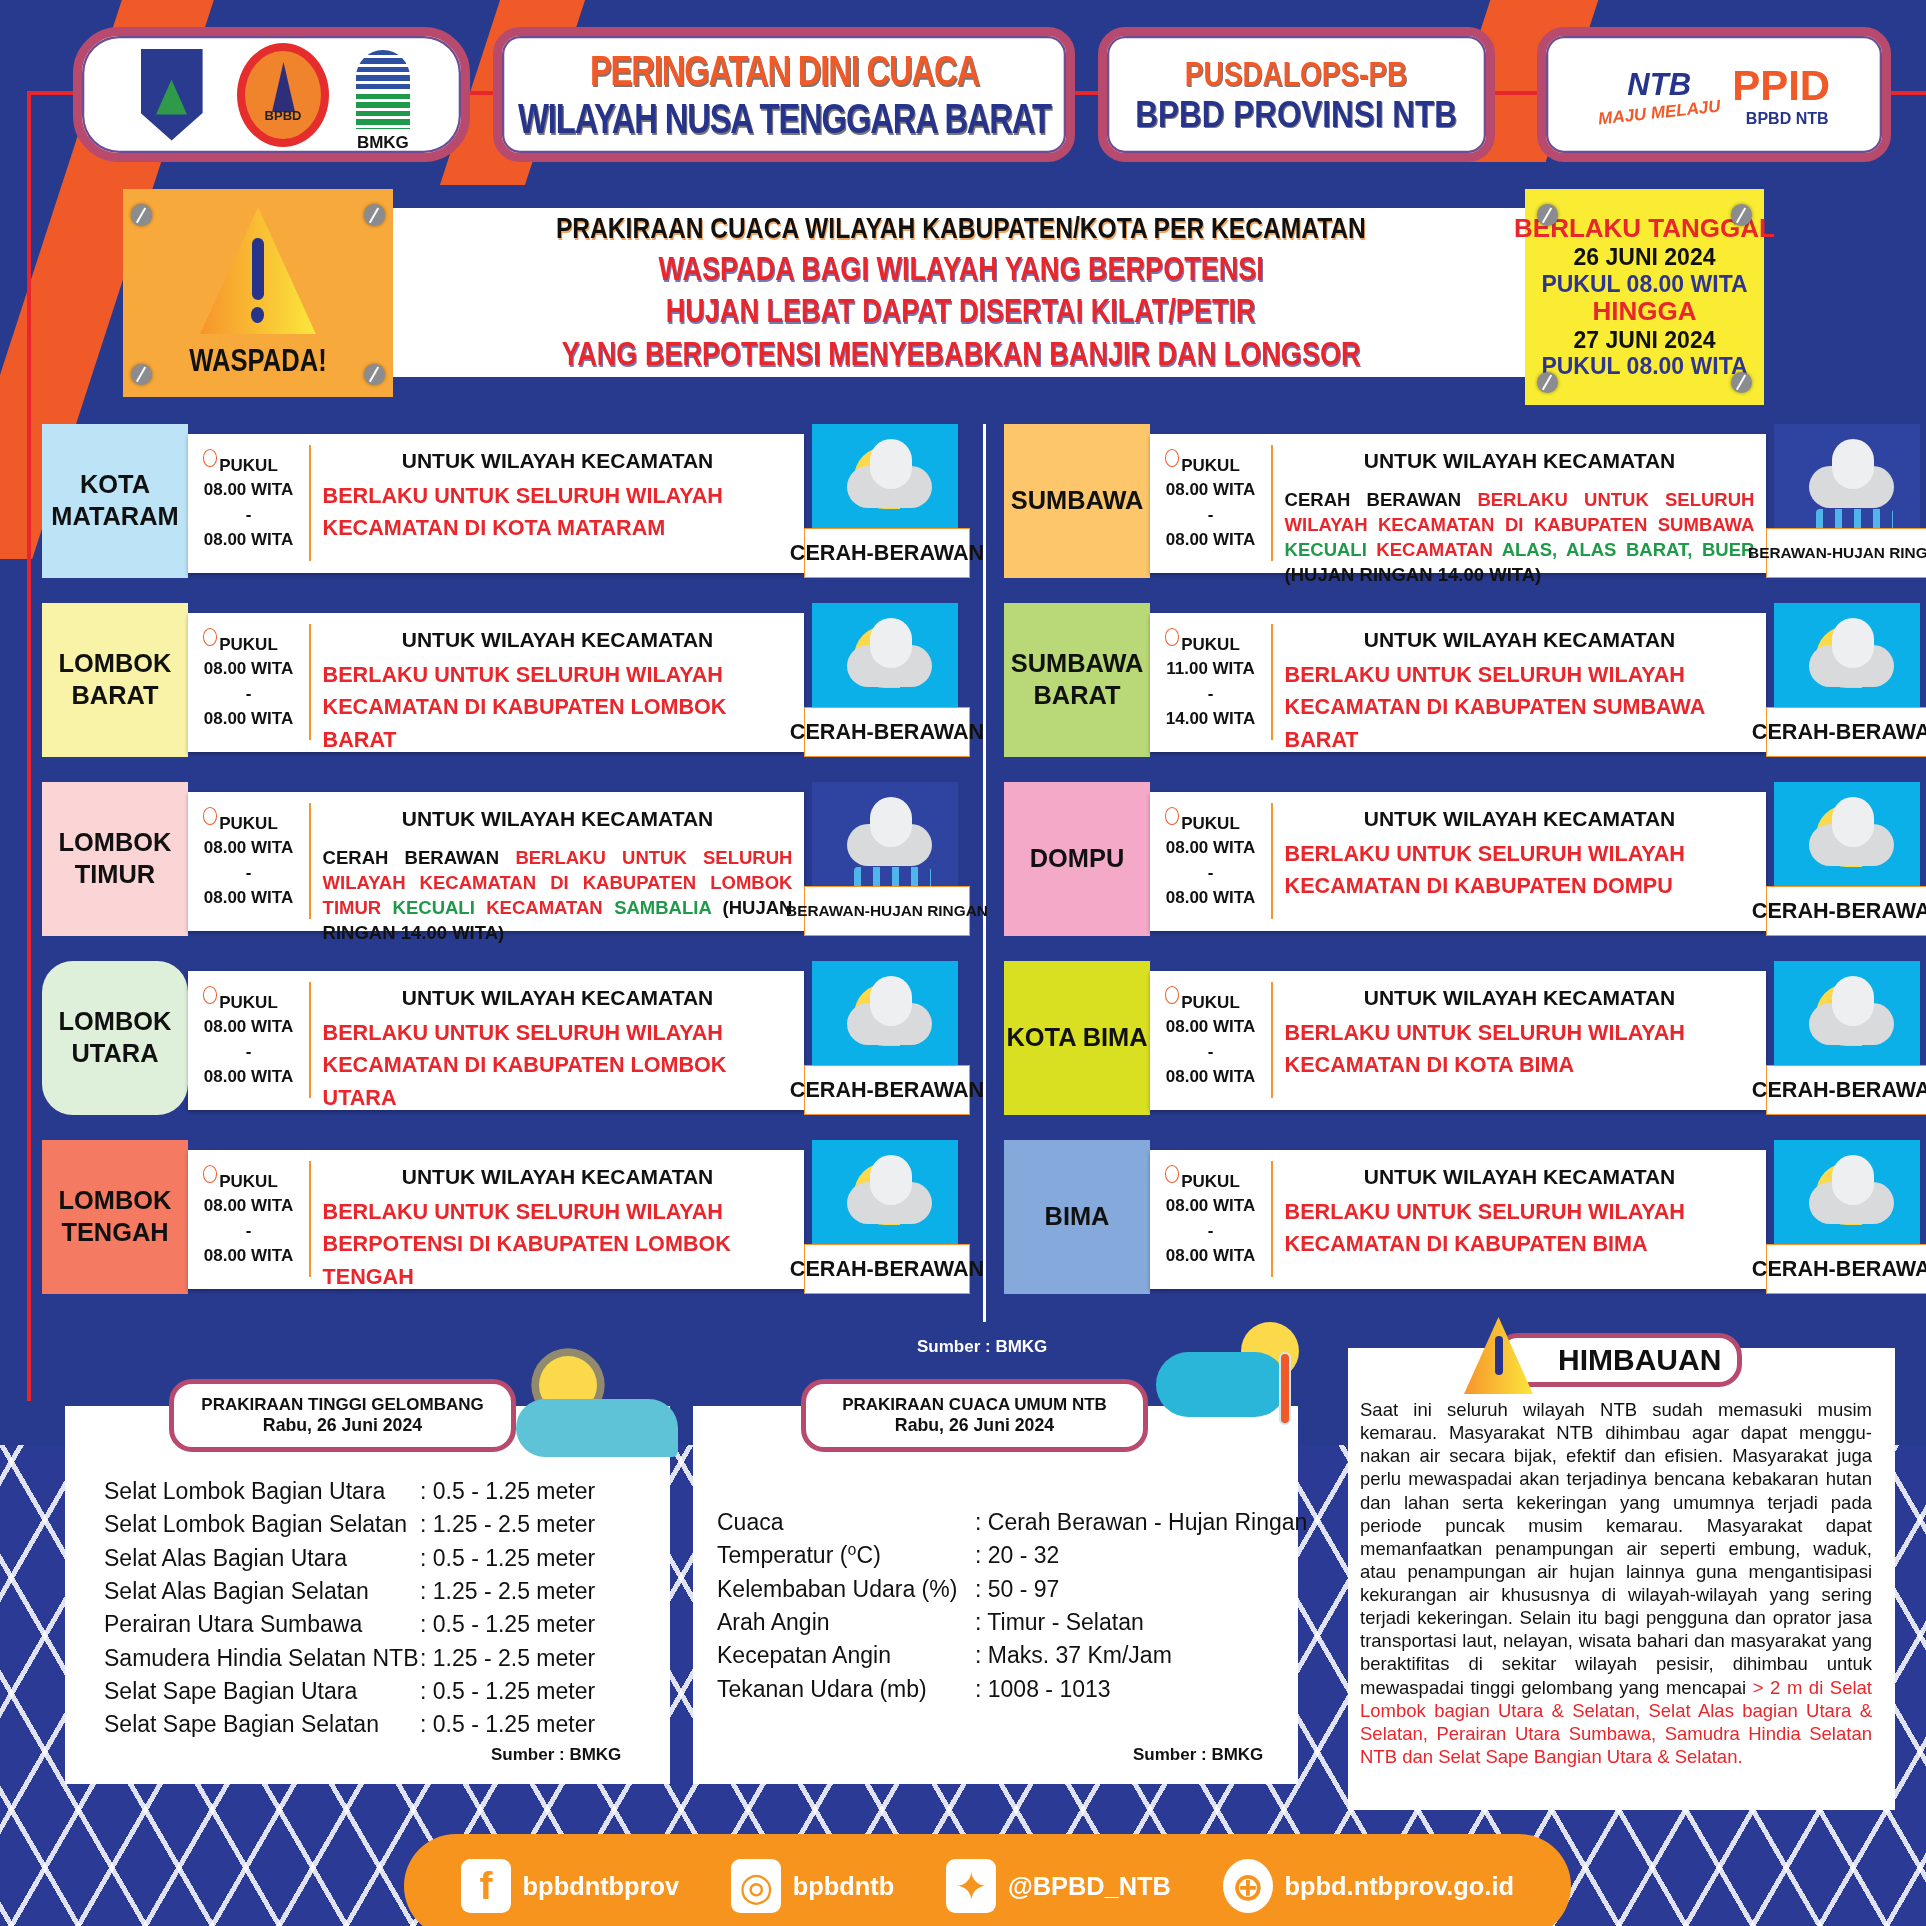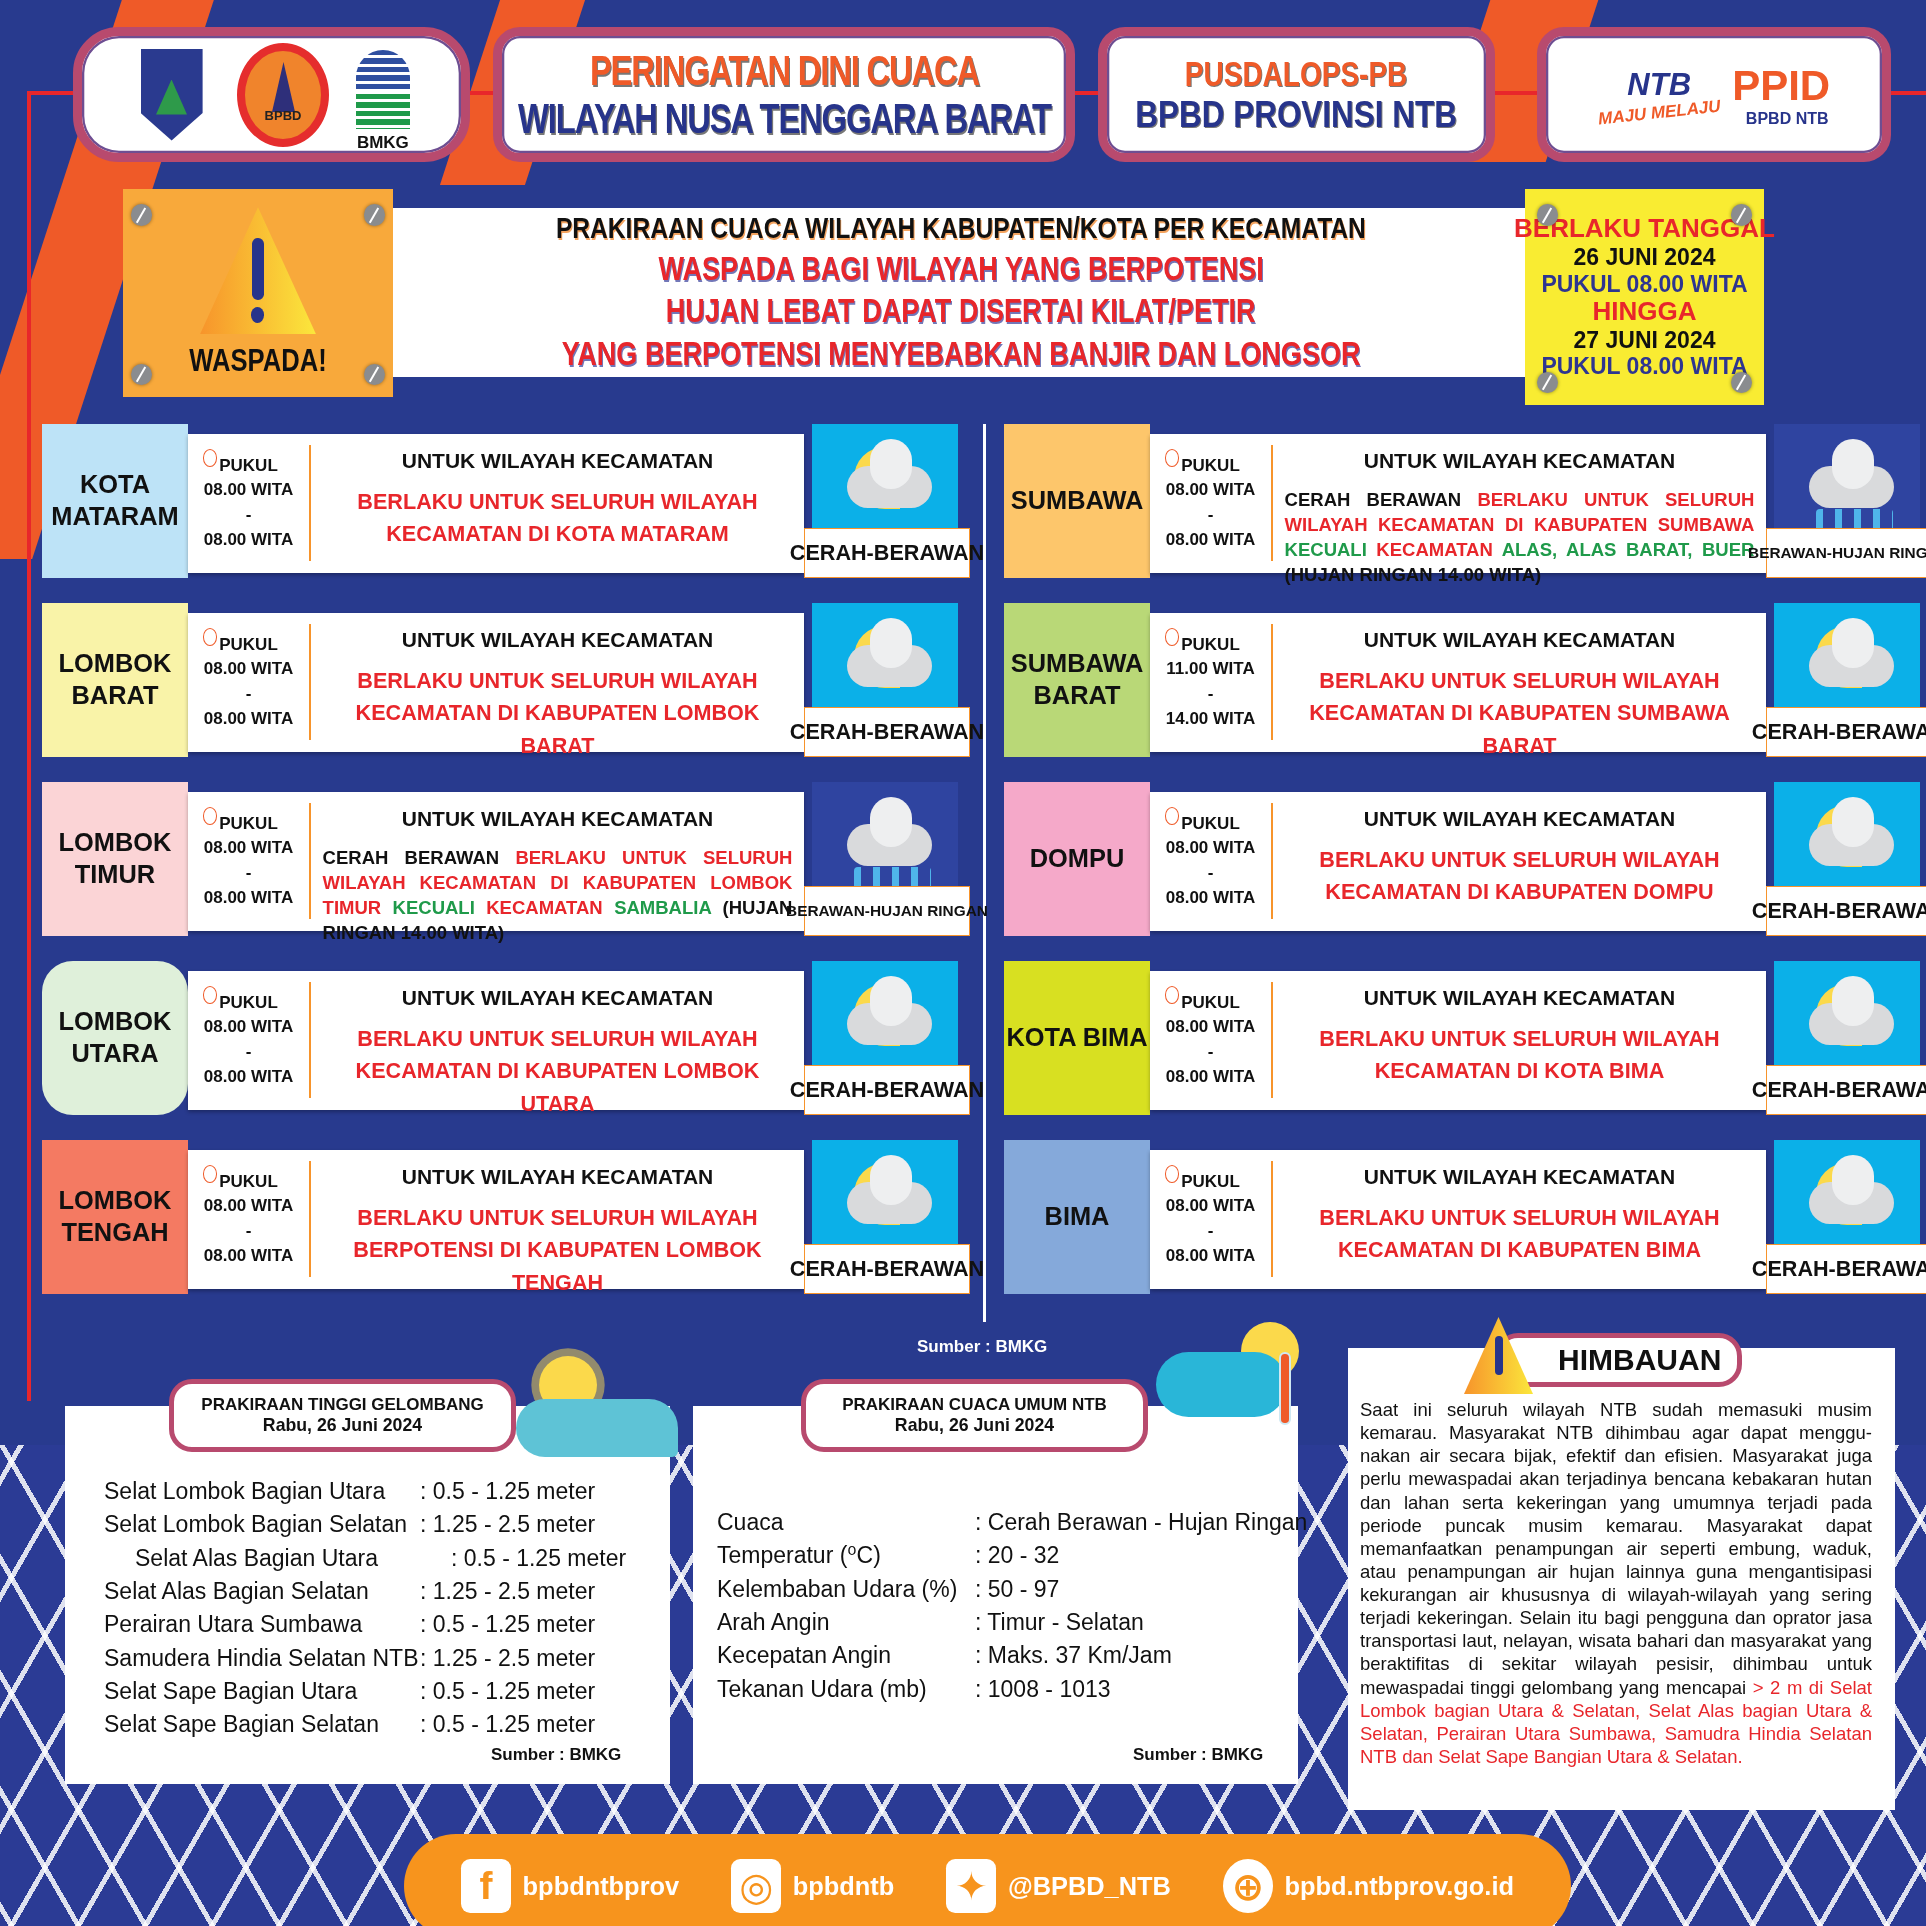--- a/index.html
+++ b/index.html
@@ -74,21 +74,21 @@
   .d-blue { color: #2e3590; font-size: 23px; }
 
   
   .card { position: absolute; height: 154px; width: 925px; display:flex; }
   .card-region { width: 146px; display:flex; align-items:center; justify-content:center; text-align:center; font-size: 25.4px; font-weight: bold; color: #111; line-height: 1.25; }
   .card-body { width: 616px; background: #fff; margin-top: 9.6px; height: 139px; display:flex; box-shadow: 0 2.3px 3.9px rgba(0,0,0,0.3); }
   .card-time { width: 123px; display:flex; flex-direction:column; align-items:center; justify-content:center; border-right: 2.3px solid #f7942b; margin: 11.6px 0; position: relative; font-weight: bold; font-size: 17px; color:#111; line-height: 1.45; }
   .clock-icon { position:absolute; left: 15.4px; top: 3.9px; width: 14px; height: 17.7px; border: 1.9px solid #ef5a28; border-radius: 50%; }
   .card-desc { flex:1; padding: 7.7px 11.6px; display:flex; flex-direction:column; align-items:center; }
   .desc-head { font-size: 21px; font-weight: bold; color:#111; margin-top: 7.7px; }
-  .desc-red { font-size: 21.6px; font-weight: bold; color: #e8262b; text-align:center; margin-top: 13px; line-height: 1.5; }
+  .desc-red { font-size: 21.6px; font-weight: bold; color: #e8262b; text-align:left; margin-top: 7px; line-height: 1.5; }
   .desc-mixed { font-size: 18.5px; font-weight: bold; text-align: justify; margin-top: 15.4px; line-height: 1.35; width: 100%; }
   .c-black { color: #111; } .c-red { color: #e8262b; } .c-green { color: #1f9a4a; }
   .card-weather { width: 162px; position: relative; }
   .wx-icon { position:absolute; left: 7.7px; top: 0; width: 146px; height: 116px; display:flex; align-items:center; justify-content:center; }
   .wx-sunny { background: #0bb0e8; }
   .wx-rain { background: #2f44a0; }
   .sun { position:absolute; left: 42px; top: 23px; width: 46px; height: 62px; background:#fbd94b; border-radius: 31px 0 0 31px; }
   .cloud { position:absolute; left: 35px; top: 42px; width: 85px; height: 42px; background: #d9dadc; border-radius: 23px; }
   .cloud::before { content:""; position:absolute; left: 23px; top: -27px; width: 42px; height: 50px; background:#eeeff0; border-radius: 21px; }
   .drops { position:absolute; left: 42px; top: 85px; width: 77px; height: 23px; background: repeating-linear-gradient(90deg, #4fb5ea 0 7px, transparent 7px 19px); border-radius: 3.9px; }
@@ -443,21 +443,21 @@
 <div class="kv" style="left:104px; top:1475px;">
   <div class="kv-row">
       <span style="width:316px;">Selat Lombok Bagian Utara</span>
       <span>: 0.5 - 1.25 meter</span>
     </div>
   <div class="kv-row">
       <span style="width:316px;">Selat Lombok Bagian Selatan</span>
       <span>: 1.25 - 2.5 meter</span>
     </div>
   <div class="kv-row">
-      <span style="width:316px;margin-left:31px;">Selat Alas Bagian Utara</span>
+      <span style="width:316px;">Selat Alas Bagian Utara</span>
       <span>: 0.5 - 1.25 meter</span>
     </div>
   <div class="kv-row">
       <span style="width:316px;">Selat Alas Bagian Selatan</span>
       <span>: 1.25 - 2.5 meter</span>
     </div>
   <div class="kv-row">
       <span style="width:316px;">Perairan Utara Sumbawa</span>
       <span>: 0.5 - 1.25 meter</span>
     </div>

